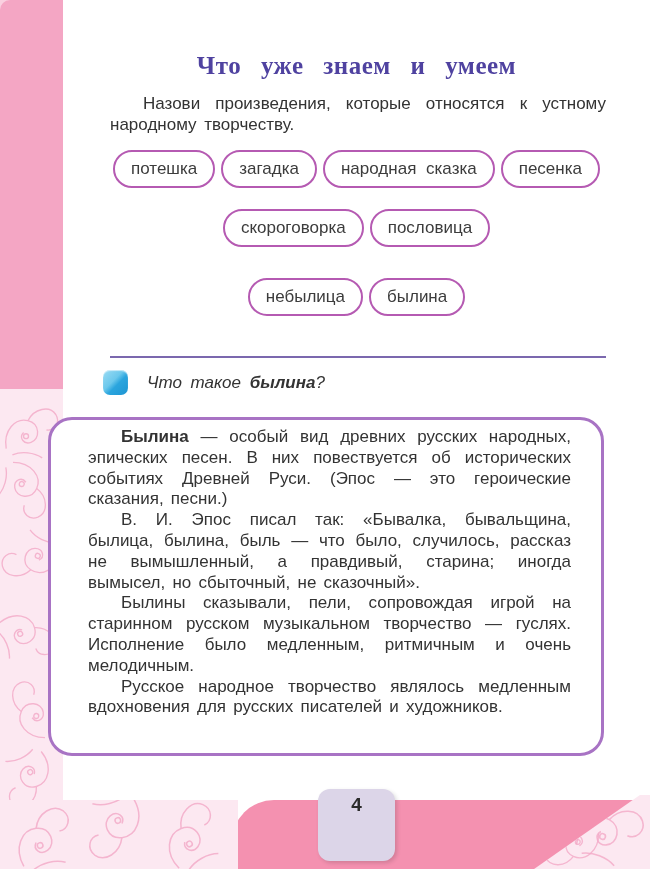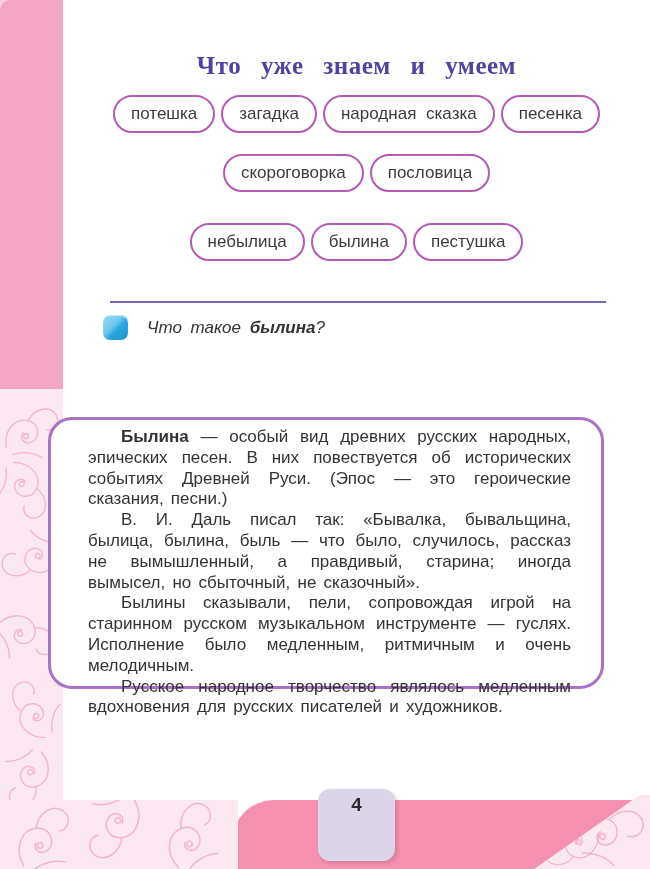--- a/index.html
+++ b/index.html
@@ -49,21 +49,21 @@
   .pill{border:2px solid var(--pill-border);border-radius:20px;background:#fff;
     font-size:17px;color:#3c3c3c;padding:7px 16px;white-space:nowrap;word-spacing:5px;}
   .divider{height:2px;background:var(--divider-color);margin:40px 44px 0 47px;}
   .task-row{display:flex;align-items:center;margin:12px 0 0 40px;}
   .task-icon{width:25px;height:25px;border-radius:7px;flex:0 0 25px;
     background:linear-gradient(135deg,var(--icon-blue-1) 0%,#6cc8ec 42%,var(--icon-blue-2) 58%,#1d95d2 100%);
     box-shadow:inset 0 1px 1px rgba(255,255,255,.6);}
   .task-text{margin-left:19px;font-size:17px;word-spacing:4px;font-style:italic;}
   .task-text b{font-weight:bold;}
 
-  .info-box{position:absolute;left:48px;top:417px;width:556px;height:272px;
+  .info-box{position:absolute;left:48px;top:417px;width:556px;height:339px;
     background:#ffffff;border:3px solid var(--box-border);border-radius:24px;
     padding:7px 30px 0 37px;z-index:5;}
   .info-box p{font-size:17px;line-height:20.8px;text-align:justify;text-indent:33px;
     word-spacing:2.5px;color:var(--body-color);}
   .info-box b{font-weight:bold;}
 
   .page-tab{position:absolute;left:318px;top:789px;width:77px;height:72px;
     background:var(--tab-bg);border-radius:12px;z-index:6;text-align:center;
     box-shadow:2px 2px 4px rgba(0,0,0,.15);}
   .page-tab .num{display:inline-block;margin-top:5px;font-size:19px;font-weight:bold;color:#2b2b2b;}
@@ -132,49 +132,49 @@
         <use href="#swirl"></use>
       </svg>
     <svg width="60" height="60" style="left:18px;top:22px;transform:rotate(190deg)">
         <use href="#swirl"></use>
       </svg>
   </div>
 
   <div class="content">
     <h1 class="title">Что уже знаем и умеем</h1>
 
+    <p class="intro">Назови произведения, которые относятся к устному народному творчеству.</p>
 
     <div class="pill-row row1">
       <span class="pill">потешка</span>
       <span class="pill">загадка</span>
       <span class="pill">народная сказка</span>
       <span class="pill">песенка</span>
     </div>
     <div class="pill-row row2">
       <span class="pill">скороговорка</span>
       <span class="pill">пословица</span>
     </div>
     <div class="pill-row row3">
       <span class="pill">небылица</span>
       <span class="pill">былина</span>
-      <span class="pill">пестушка</span>
     </div>
 
     <div class="divider"></div>
 
     <div class="task-row">
       <span class="task-icon"></span>
       <span class="task-text"><span>Что такое </span><b>былина</b><span>?</span></span>
     </div>
   </div>
 
   <div class="info-box">
     <p><b>Былина</b><span> — особый вид древних русских народных, эпических песен. В них повествуется об исторических событиях Древней Руси. (Эпос — это героические сказания, песни.)</span></p>
-    <p>В. И. Даль писал так: «Бывалка, бывальщина, былица, былина, быль — что было, случилось, рассказ не вымышленный, а правдивый, старина; иногда вымысел, но сбыточный, не сказочный».</p>
-    <p>Былины сказывали, пели, сопровождая игрой на старинном русском музыкальном инструменте — гуслях. Исполнение было медленным, ритмичным и очень мелодичным.</p>
+    <p>В. И. Эпос писал так: «Бывалка, бывальщина, былица, былина, быль — что было, случилось, рассказ не вымышленный, а правдивый, старина; иногда вымысел, но сбыточный, не сказочный».</p>
+    <p>Былины сказывали, пели, сопровождая игрой на старинном русском музыкальном творчество — гуслях. Исполнение было медленным, ритмичным и очень мелодичным.</p>
     <p>Русское народное творчество являлось медленным вдохновения для русских писателей и художников.</p>
   </div>
 
   <div class="page-tab">
     <span class="num">4</span>
   </div>
 
 </div>
 
 </body></html>

